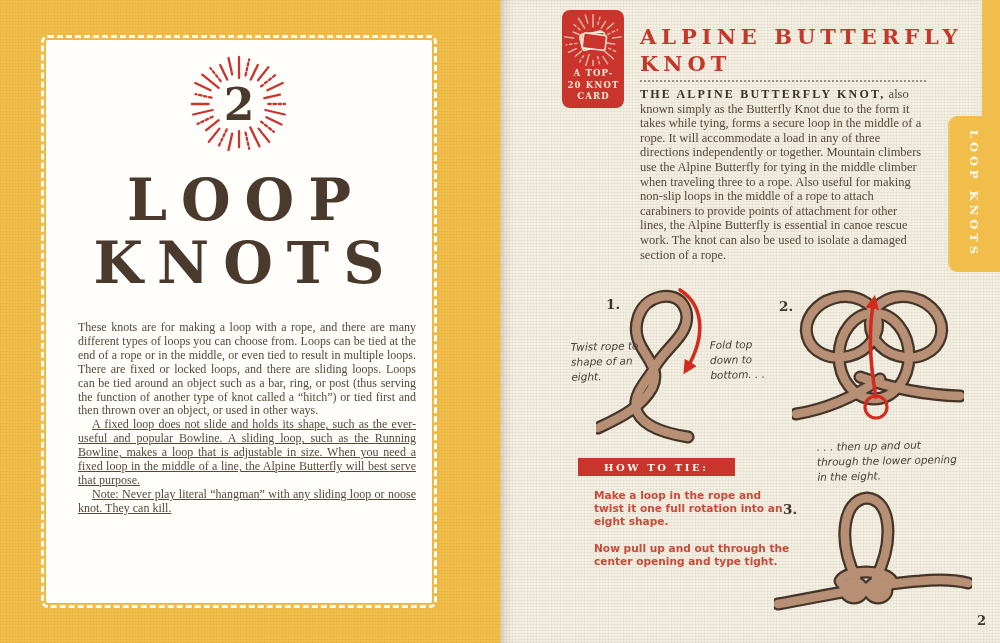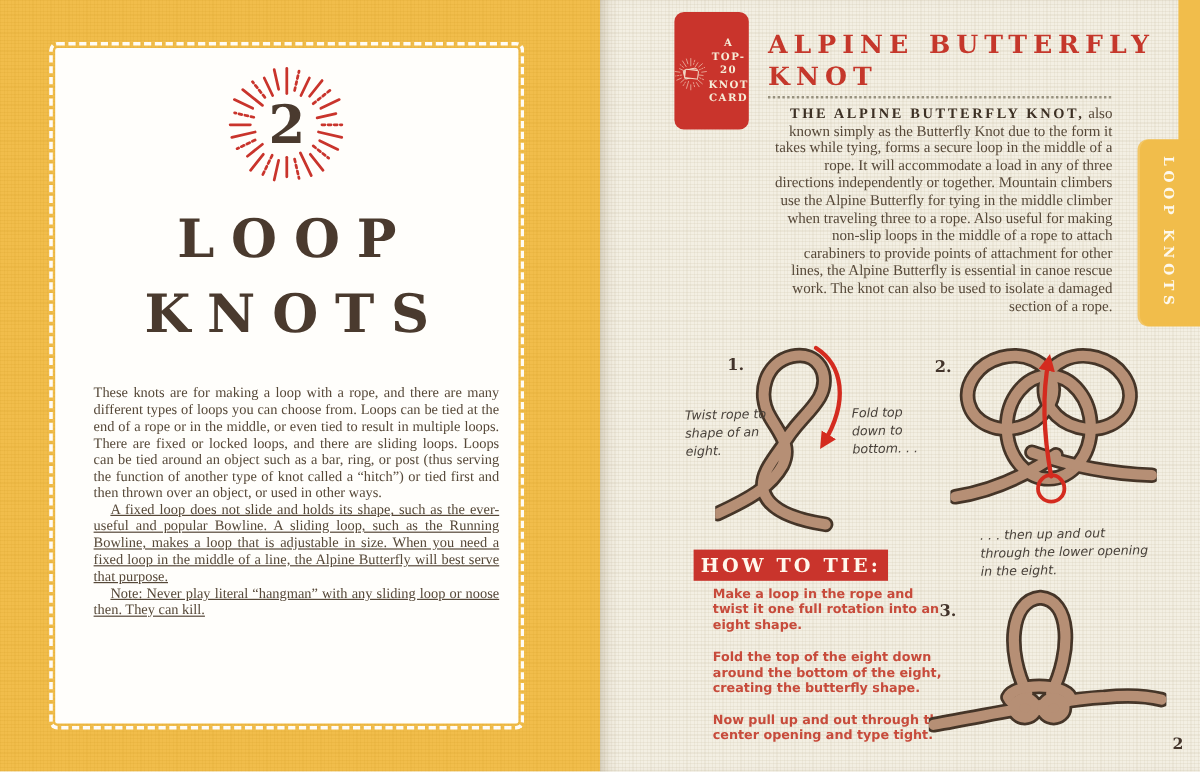--- a/index.html
+++ b/index.html
@@ -26,21 +26,21 @@
   }
   .starburst-wrap svg { position:absolute; left:0; top:0; }
   .chapter-number {
     position:relative; font-family:"DejaVu Serif", serif; font-weight:bold;
     font-size:44px; color:#4A3A2E;
   }
   .chapter-title {
     position:absolute; left:0; top:128px; width:100%;
     text-align:center; white-space:pre-line;
     font-family:"DejaVu Serif", serif; font-weight:bold;
-    font-size:44px; line-height:63px; letter-spacing:14px; padding-left:14px;
+    font-size:57px; line-height:63px; letter-spacing:14px; padding-left:14px;
     color:#4A3A2E;
   }
   .chapter-body {
     position:absolute; left:32px; top:281px; width:338px;
     font-size:12px; line-height:13.9px; color:#564838;
     text-align:justify;
   }
   .chapter-body p + p { text-indent:14px;text-decoration:underline; }
 
   
@@ -49,21 +49,21 @@
     background-color:#F3EFE3;
     background-image:
       repeating-linear-gradient(0deg, rgba(205,195,170,0.22) 0 1px, transparent 1px 3px),
       repeating-linear-gradient(90deg, rgba(205,195,170,0.18) 0 1px, transparent 1px 3px);
     box-shadow: inset 10px 0 14px -10px rgba(90,60,10,0.35);
   }
 
   .knot-badge {
     position:absolute; left:62px; top:10px; width:62px; height:98px;
     background:#C9342C; border-radius:8px;
-    display:flex; align-items:center;
+    display:flex; flex-direction:column; align-items:center;
   }
   .badge-art { margin-top:4px; }
   .badge-label {
     margin-top:2px; text-align:center; white-space:pre-line;
     font-family:"DejaVu Serif", serif; font-weight:bold;
     font-size:8.5px; line-height:11.5px; letter-spacing:1.2px; padding-left:1px;
     color:#F6ECD7;
   }
 
   .knot-title {
@@ -71,21 +71,21 @@
     font-family:"DejaVu Serif", serif; font-weight:bold;
     font-size:21px; line-height:26.5px; letter-spacing:5px;
     color:#C5372B;
   }
   .dotted-rule {
     position:absolute; left:140px; top:80px; width:286px; height:0;
     border-top:2px dotted #97917F;
   }
   .knot-intro {
     position:absolute; left:140px; top:87px; width:287px;
-    font-size:12.5px; line-height:14.6px; color:#564838;text-align:right;
+    font-size:12.5px; line-height:14.6px; color:#564838;
   }
   .intro-lead { font-weight:bold; letter-spacing:2.2px; color:#3D3024; font-size:12px; }
 
   .step-label {
     position:absolute; font-family:"DejaVu Serif", serif; font-weight:bold;
     font-size:13.5px; color:#42332A;
   }
   .knot-svg { position:absolute; }
   .rope-out { stroke:#453528; stroke-width:13; fill:none; stroke-linecap:round; stroke-linejoin:round; }
   .rope-in  { stroke:#B68F75; stroke-width:8.5; fill:none; stroke-linecap:round; stroke-linejoin:round; }
@@ -94,23 +94,23 @@
 
   .hand-caption {
     position:absolute; white-space:pre-line;
     font-family:"DejaVu Sans", sans-serif; font-style:italic;
     font-size:10.5px; line-height:15px; color:#48413A;
     transform:rotate(-1.2deg);
   }
 
   .howto-heading {
     position:absolute; left:78px; top:458px;
-    background:#C9342C; color:#FFF8EC; padding:4px 6px 3px;
-    font-family:"DejaVu Serif", serif; font-weight:bold;
-    font-size:16px; letter-spacing:2.6px;
+    background:#C9342C; color:#FFF8EC; padding:4px 26px 3px;
+    font-family:"DejaVu Serif", serif; font-weight:bold;
+    font-size:10px; letter-spacing:2.6px;
   }
   .howto-steps {
     position:absolute; left:94px; top:489px; width:196px;
     font-family:"DejaVu Sans", sans-serif; font-weight:bold;
     font-size:10.6px; line-height:13.2px; color:#C74B3B;
   }
   .howto-steps p { margin-bottom:13px; }
 
   .side-tab {
     position:absolute; left:448px; top:116px; width:52px; height:156px;
@@ -174,21 +174,21 @@
           </svg>
         <span class="chapter-number">2</span>
       </div>
 
       <div class="chapter-title">LOOP
 KNOTS</div>
 
       <div class="chapter-body">
         <p>These knots are for making a loop with a rope, and there are many different types of loops you can choose from. Loops can be tied at the end of a rope or in the middle, or even tied to result in multiple loops. There are fixed or locked loops, and there are sliding loops. Loops can be tied around an object such as a bar, ring, or post (thus serving the function of another type of knot called a “hitch”) or tied first and then thrown over an object, or used in other ways.</p>
         <p>A fixed loop does not slide and holds its shape, such as the ever-useful and popular Bowline. A sliding loop, such as the Running Bowline, makes a loop that is adjustable in size. When you need a fixed loop in the middle of a line, the Alpine Butterfly will best serve that purpose.</p>
-        <p>Note: Never play literal “hangman” with any sliding loop or noose then. They can kill.</p>
+        <p>Note: Never play literal “hangman” with any sliding loop or noose knot. They can kill.</p>
       </div>
     </div>
   </div>
 
   <div class="page-right">
 
     <div class="side-strip"></div>
     <div class="side-tab">
       <span class="side-tab-label">LOOP KNOTS</span>
     </div>
@@ -279,21 +279,20 @@
         <path class="arrow-line" d="M 84 115 C 78 82, 76 48, 82 18" marker-end="url(#ah)"></path>
       </g>
     </svg>
     <div class="hand-caption" style="left:317px; top:438px; width:172px;">. . . then up and out
 through the lower opening
 in the eight.</div>
 
     <div class="howto-heading">HOW TO TIE:</div>
     <div class="howto-steps">
       <p>Make a loop in the rope and twist it one full rotation into an eight shape.</p>
-      <p>Fold the top of the eight down around the bottom of the eight, creating the butterfly shape.</p>
       <p>Now pull up and out through the center opening and type tight.</p>
     </div>
 
     <span class="step-label" style="left:283px; top:501px;">3.</span>
     <svg class="knot-svg" style="left:274px; top:484px;" width="198" height="130" viewBox="0 0 198 130">
       <defs>
         <g id="k3">
           <path d="M 4 120 C 60 110, 110 99, 146 97 C 166 95, 182 96, 194 99" fill="none"></path>
           <path d="M 82 94 C 64 58, 68 16, 93 14 C 118 16, 120 58, 102 94" fill="none"></path>
           <path d="M 66 97 C 72 85, 112 85, 118 97 C 112 111, 72 111, 66 97" fill="none"></path>

